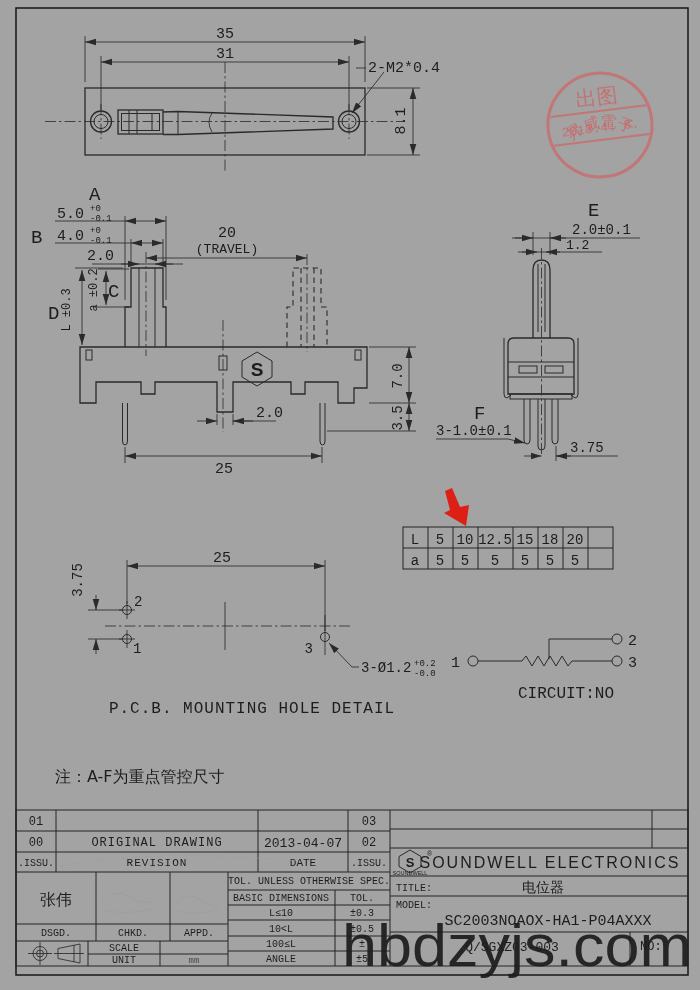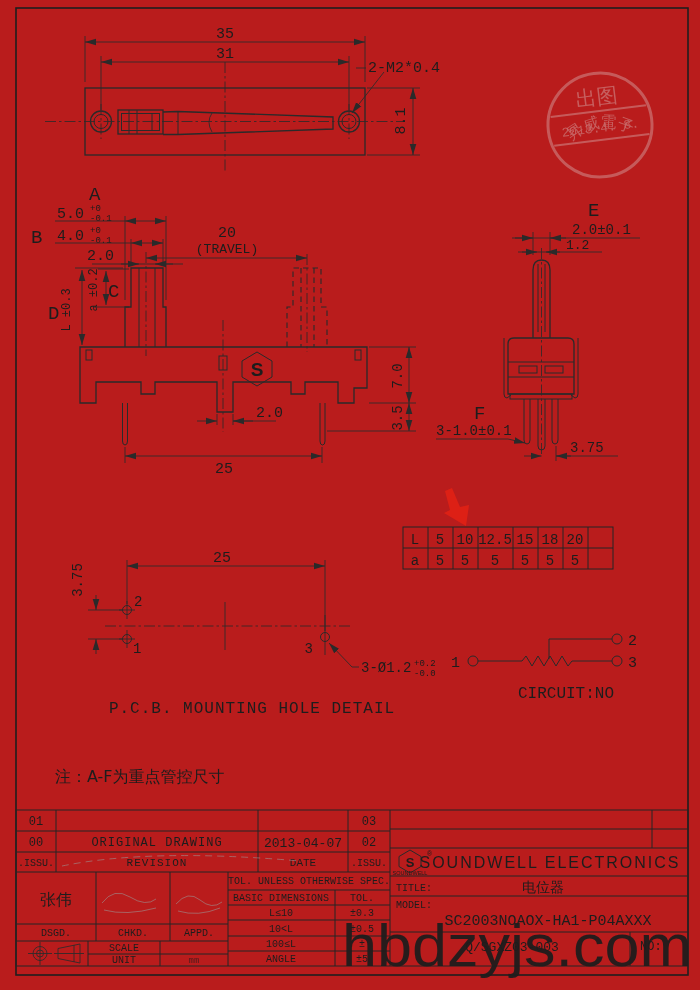--- a/index.html
+++ b/index.html
@@ -1,16 +1,16 @@
 <!DOCTYPE html>
 <html><head>
 <meta charset="utf-8">
 <style>
   html,body{margin:0;padding:0;background:#e8e8e8;}
-  #page{position:relative;width:700px;height:990px;background:#b91c1c;overflow:hidden;
+  #page{position:relative;width:700px;height:990px;background:#a3a3a3;overflow:hidden;
         font-family:"Liberation Sans",sans-serif;}
   svg text{fill:#1d1d1d;}
   .mono{font-family:"Liberation Mono",monospace;}
   .sans{font-family:"Liberation Sans","DejaVu Sans",sans-serif;}
   .cjk{font-family:"DejaVu Sans","Liberation Sans",sans-serif;}
   .o  {fill:none;stroke:#2a2a2a;stroke-width:1.3;}
   .o2 {fill:none;stroke:#2a2a2a;stroke-width:1;}
   .thin{fill:none;stroke:#2a2a2a;stroke-width:.85;}
   .cl {fill:none;stroke:#2a2a2a;stroke-width:.8;stroke-dasharray:11 3 2.5 3;}
   .gh {fill:none;stroke:#2a2a2a;stroke-width:1.1;stroke-dasharray:5.5 4;}

